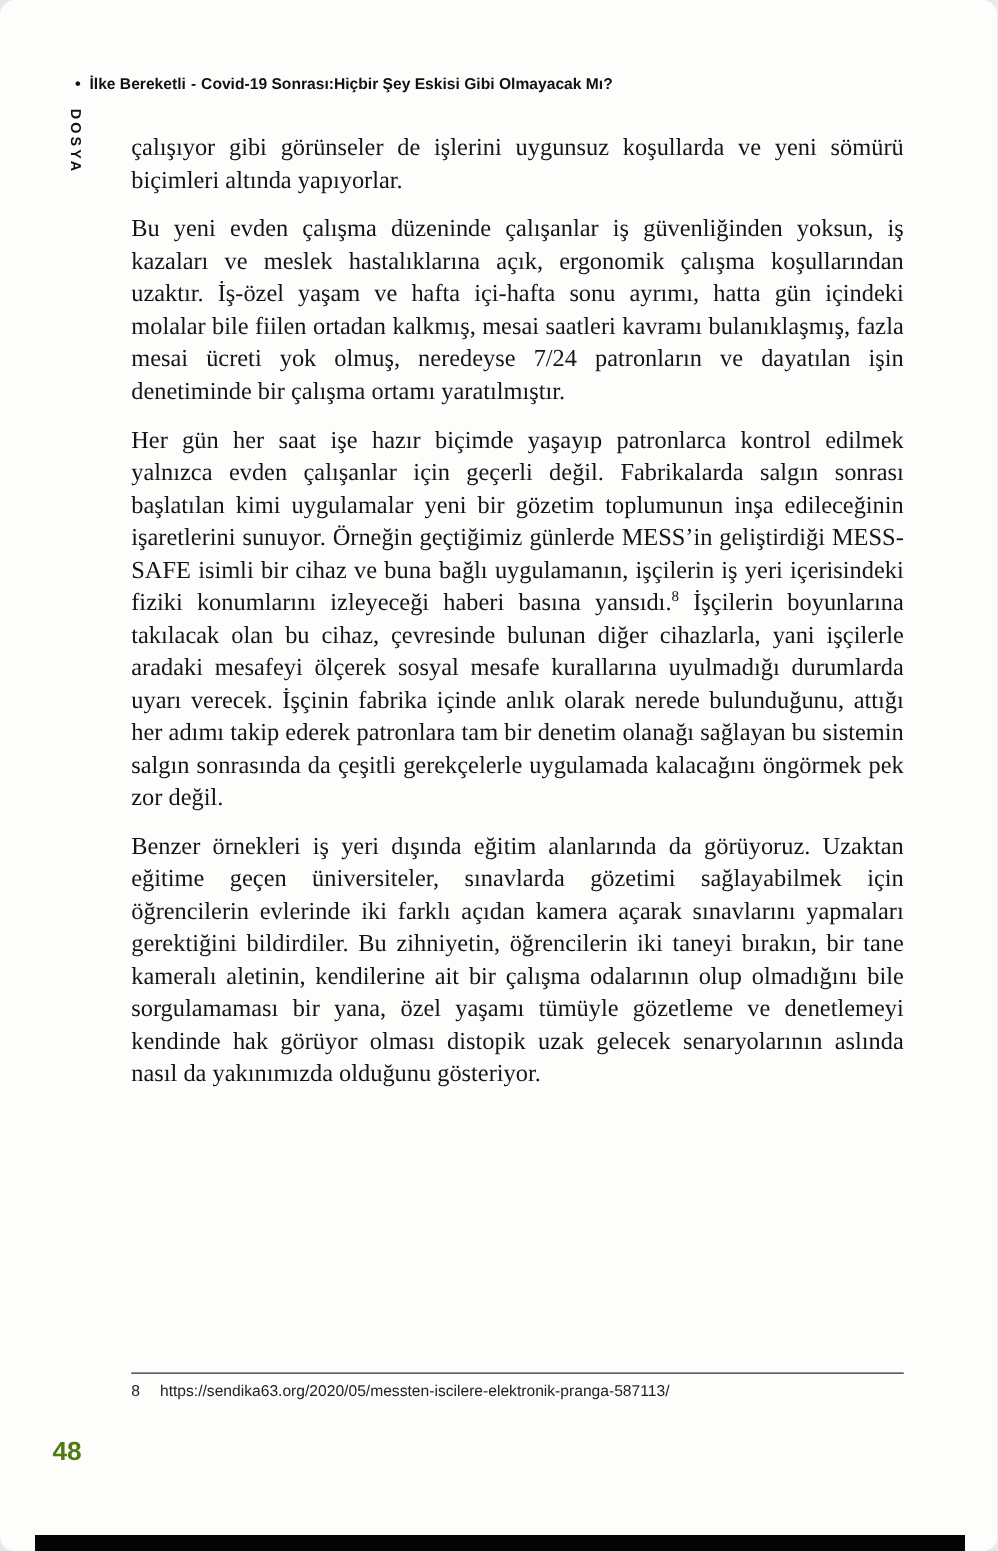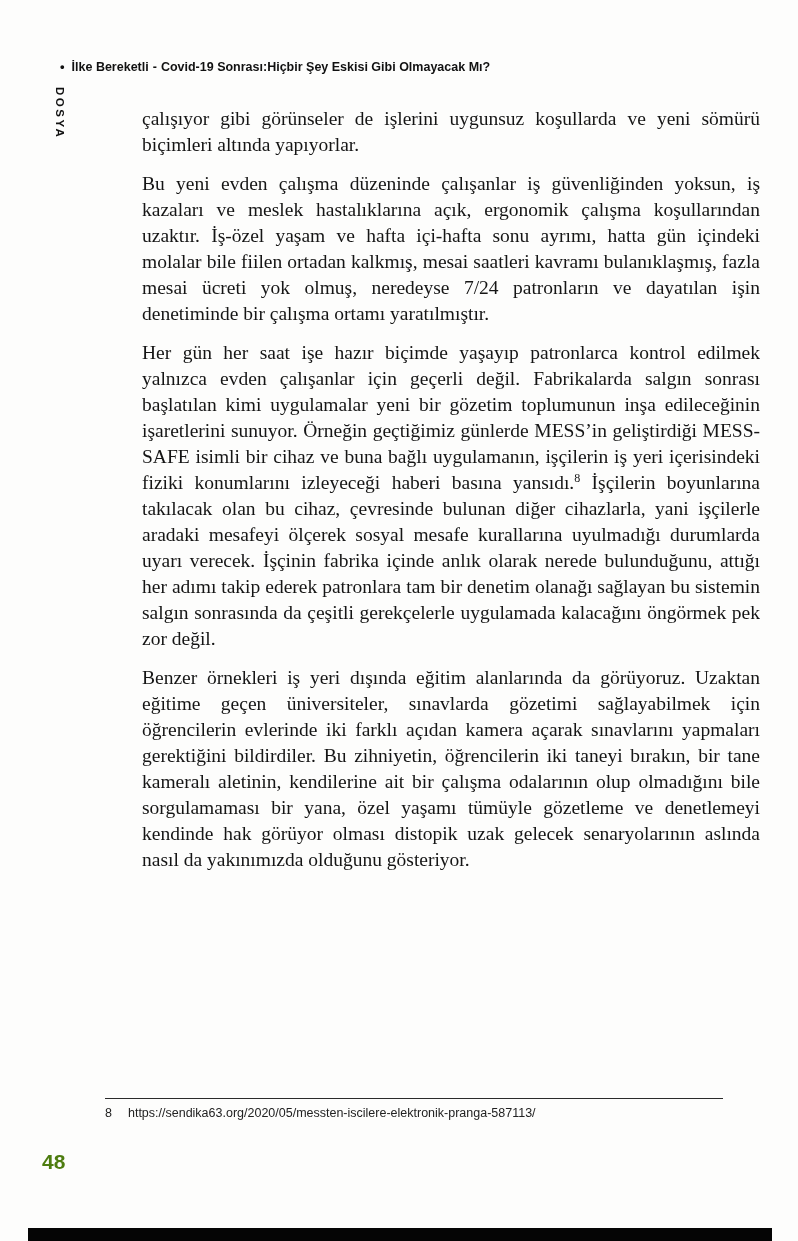--- a/index.html
+++ b/index.html
@@ -5,20 +5,21 @@
   html, body { margin: 0; padding: 0; background: #e8e8e8; }
   .page {
     position: relative;
     width: 798px;
     height: 1241px;
     background: #fdfdfc;
     font-family: "Liberation Sans", sans-serif;
     color: #121212;
     overflow: hidden;
     margin: 0 auto;
+    border-radius: 12px;
   }
   .running-header {
     position: absolute;
     left: 60px;
     top: 59px;
     font-size: 12.5px;
     font-weight: 700;
     white-space: nowrap;
     color: #111;
   }
@@ -39,21 +40,20 @@
     left: 105px;
     top: 106px;
     width: 618px;
     height: 988px;
     overflow: hidden;
     font-family: "Liberation Serif", "DejaVu Serif", serif;
     font-size: 19.5px;
     line-height: 26px;
     text-align: justify;
     color: #151515;
-    margin-left: 37px;
   }
   .body-text p { margin: 0 0 13px 0; }
   .body-text sup { font-size: 12px; line-height: 0; vertical-align: super; }
   .fn-rule {
     position: absolute;
     left: 105px;
     top: 1098px;
     width: 618px;
     border-top: 1.5px solid #2a2a2a;
   }

